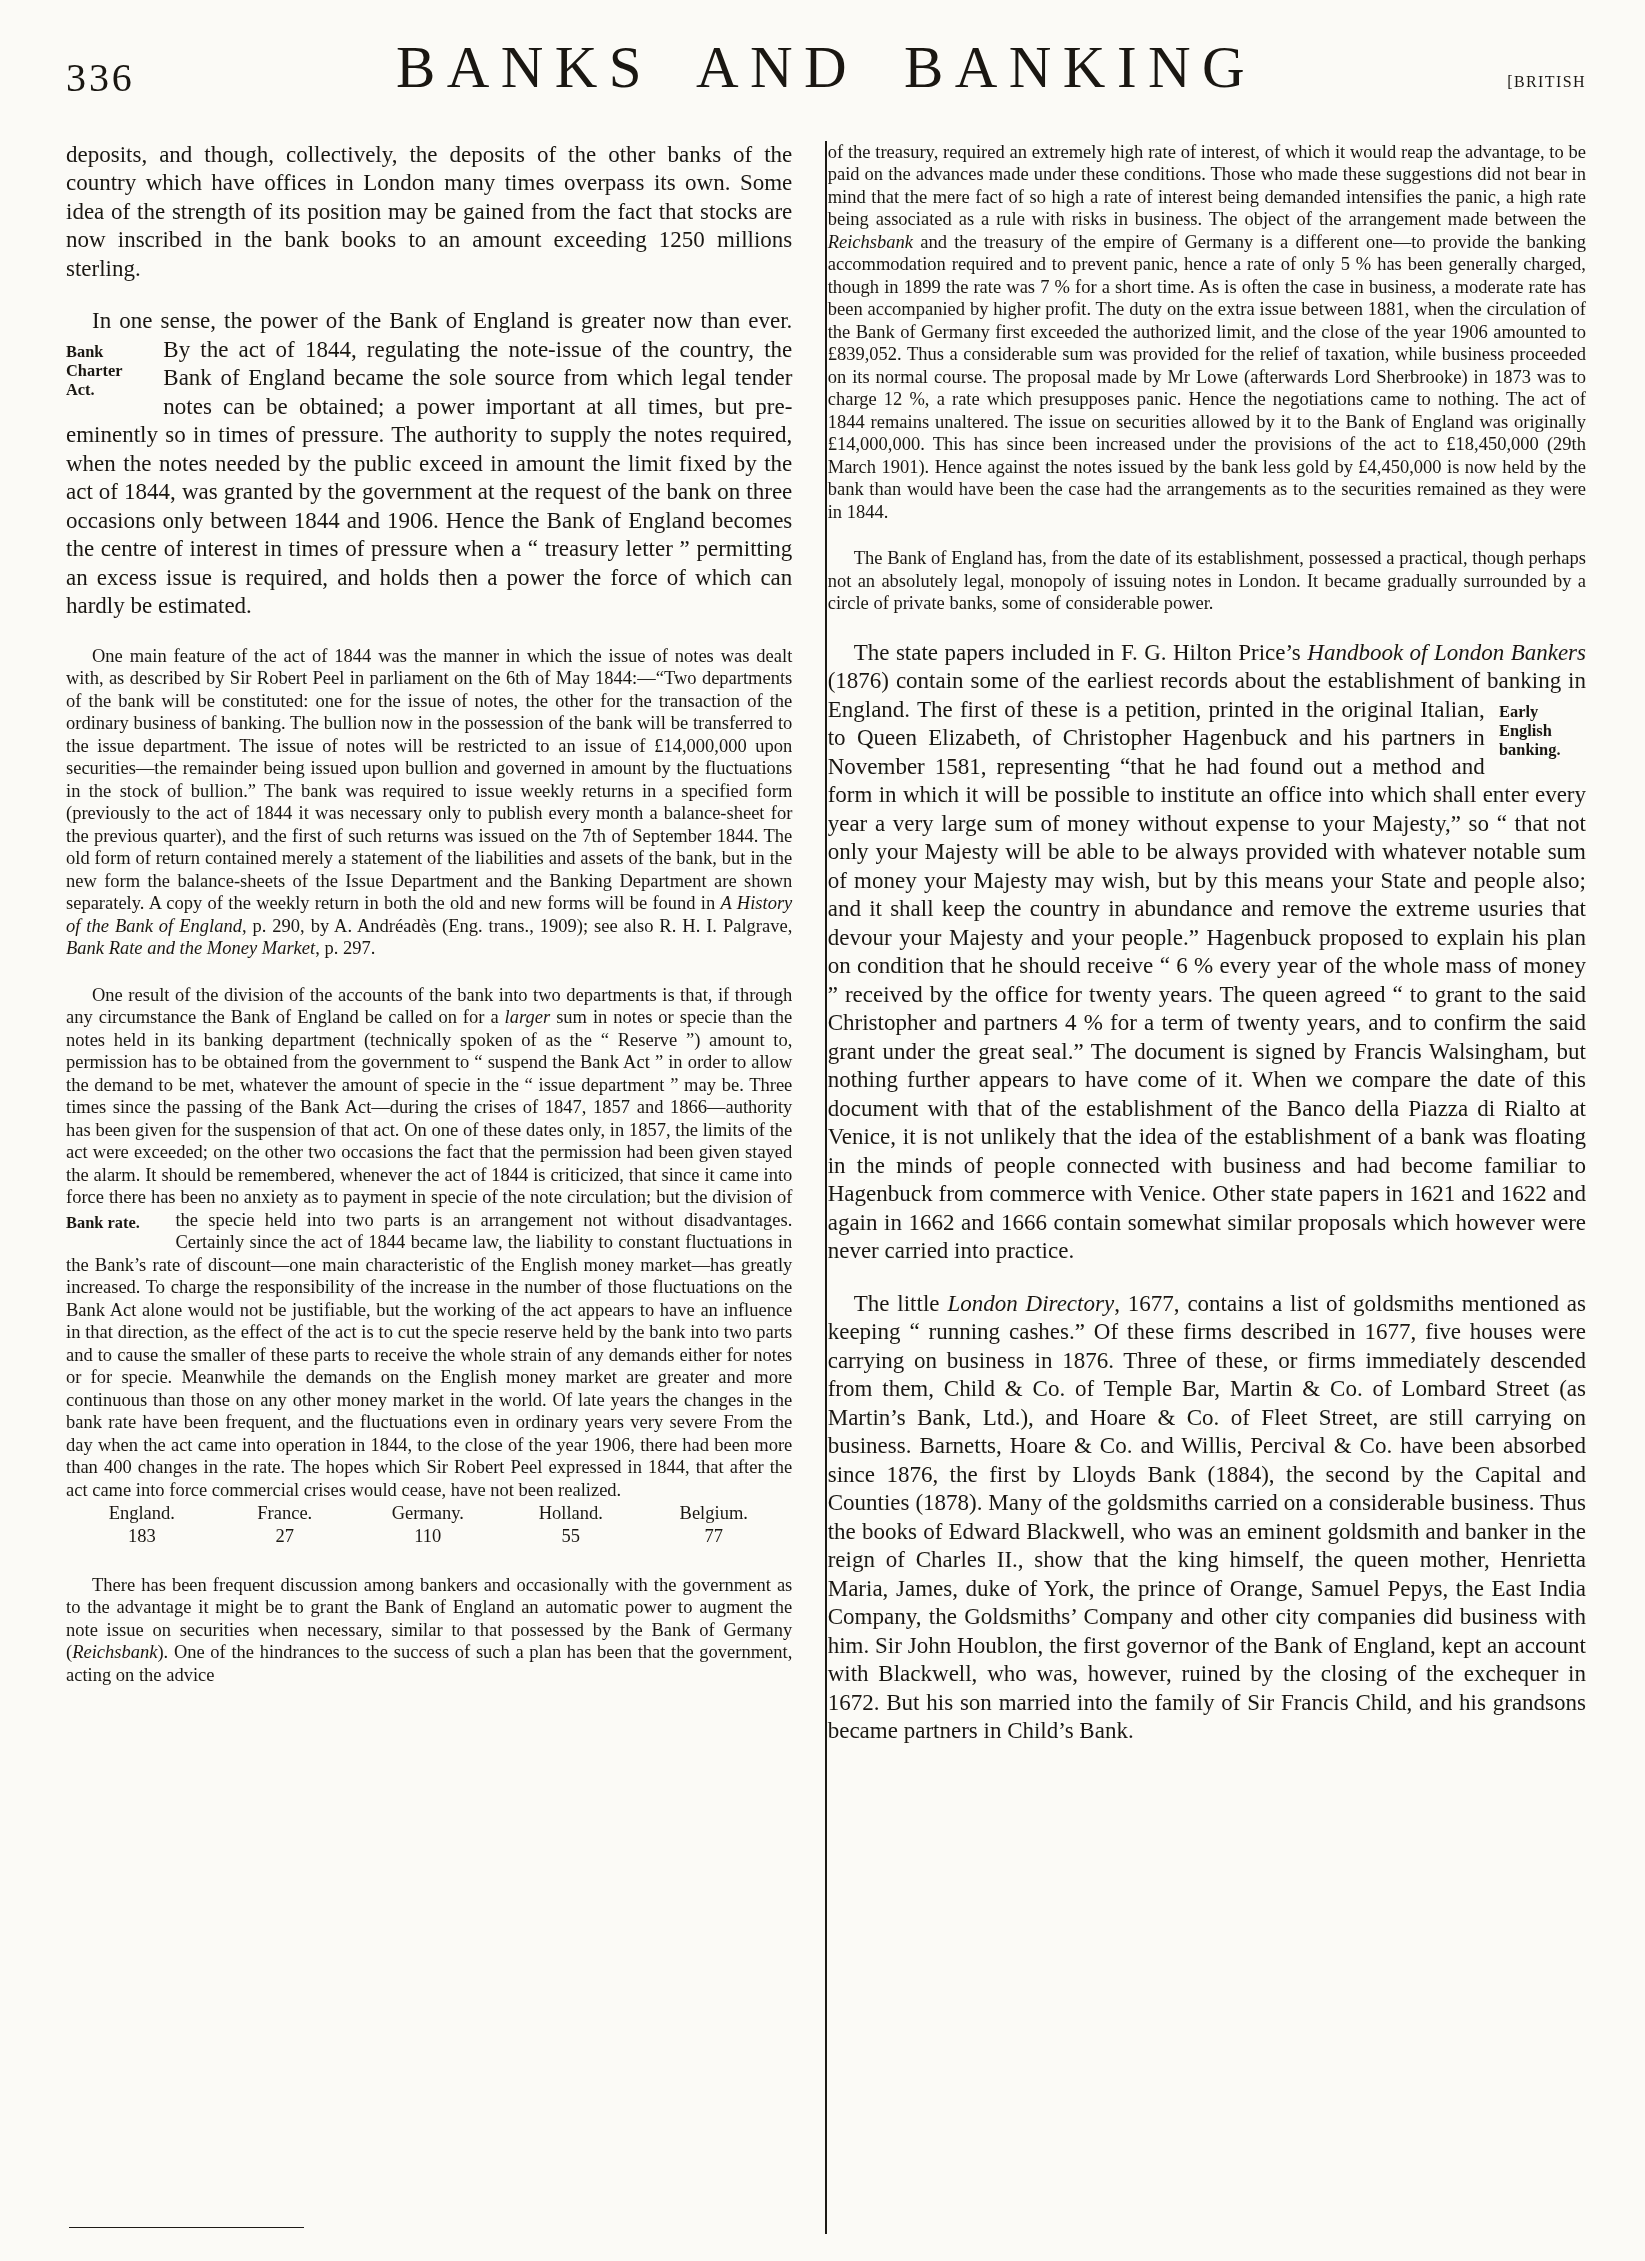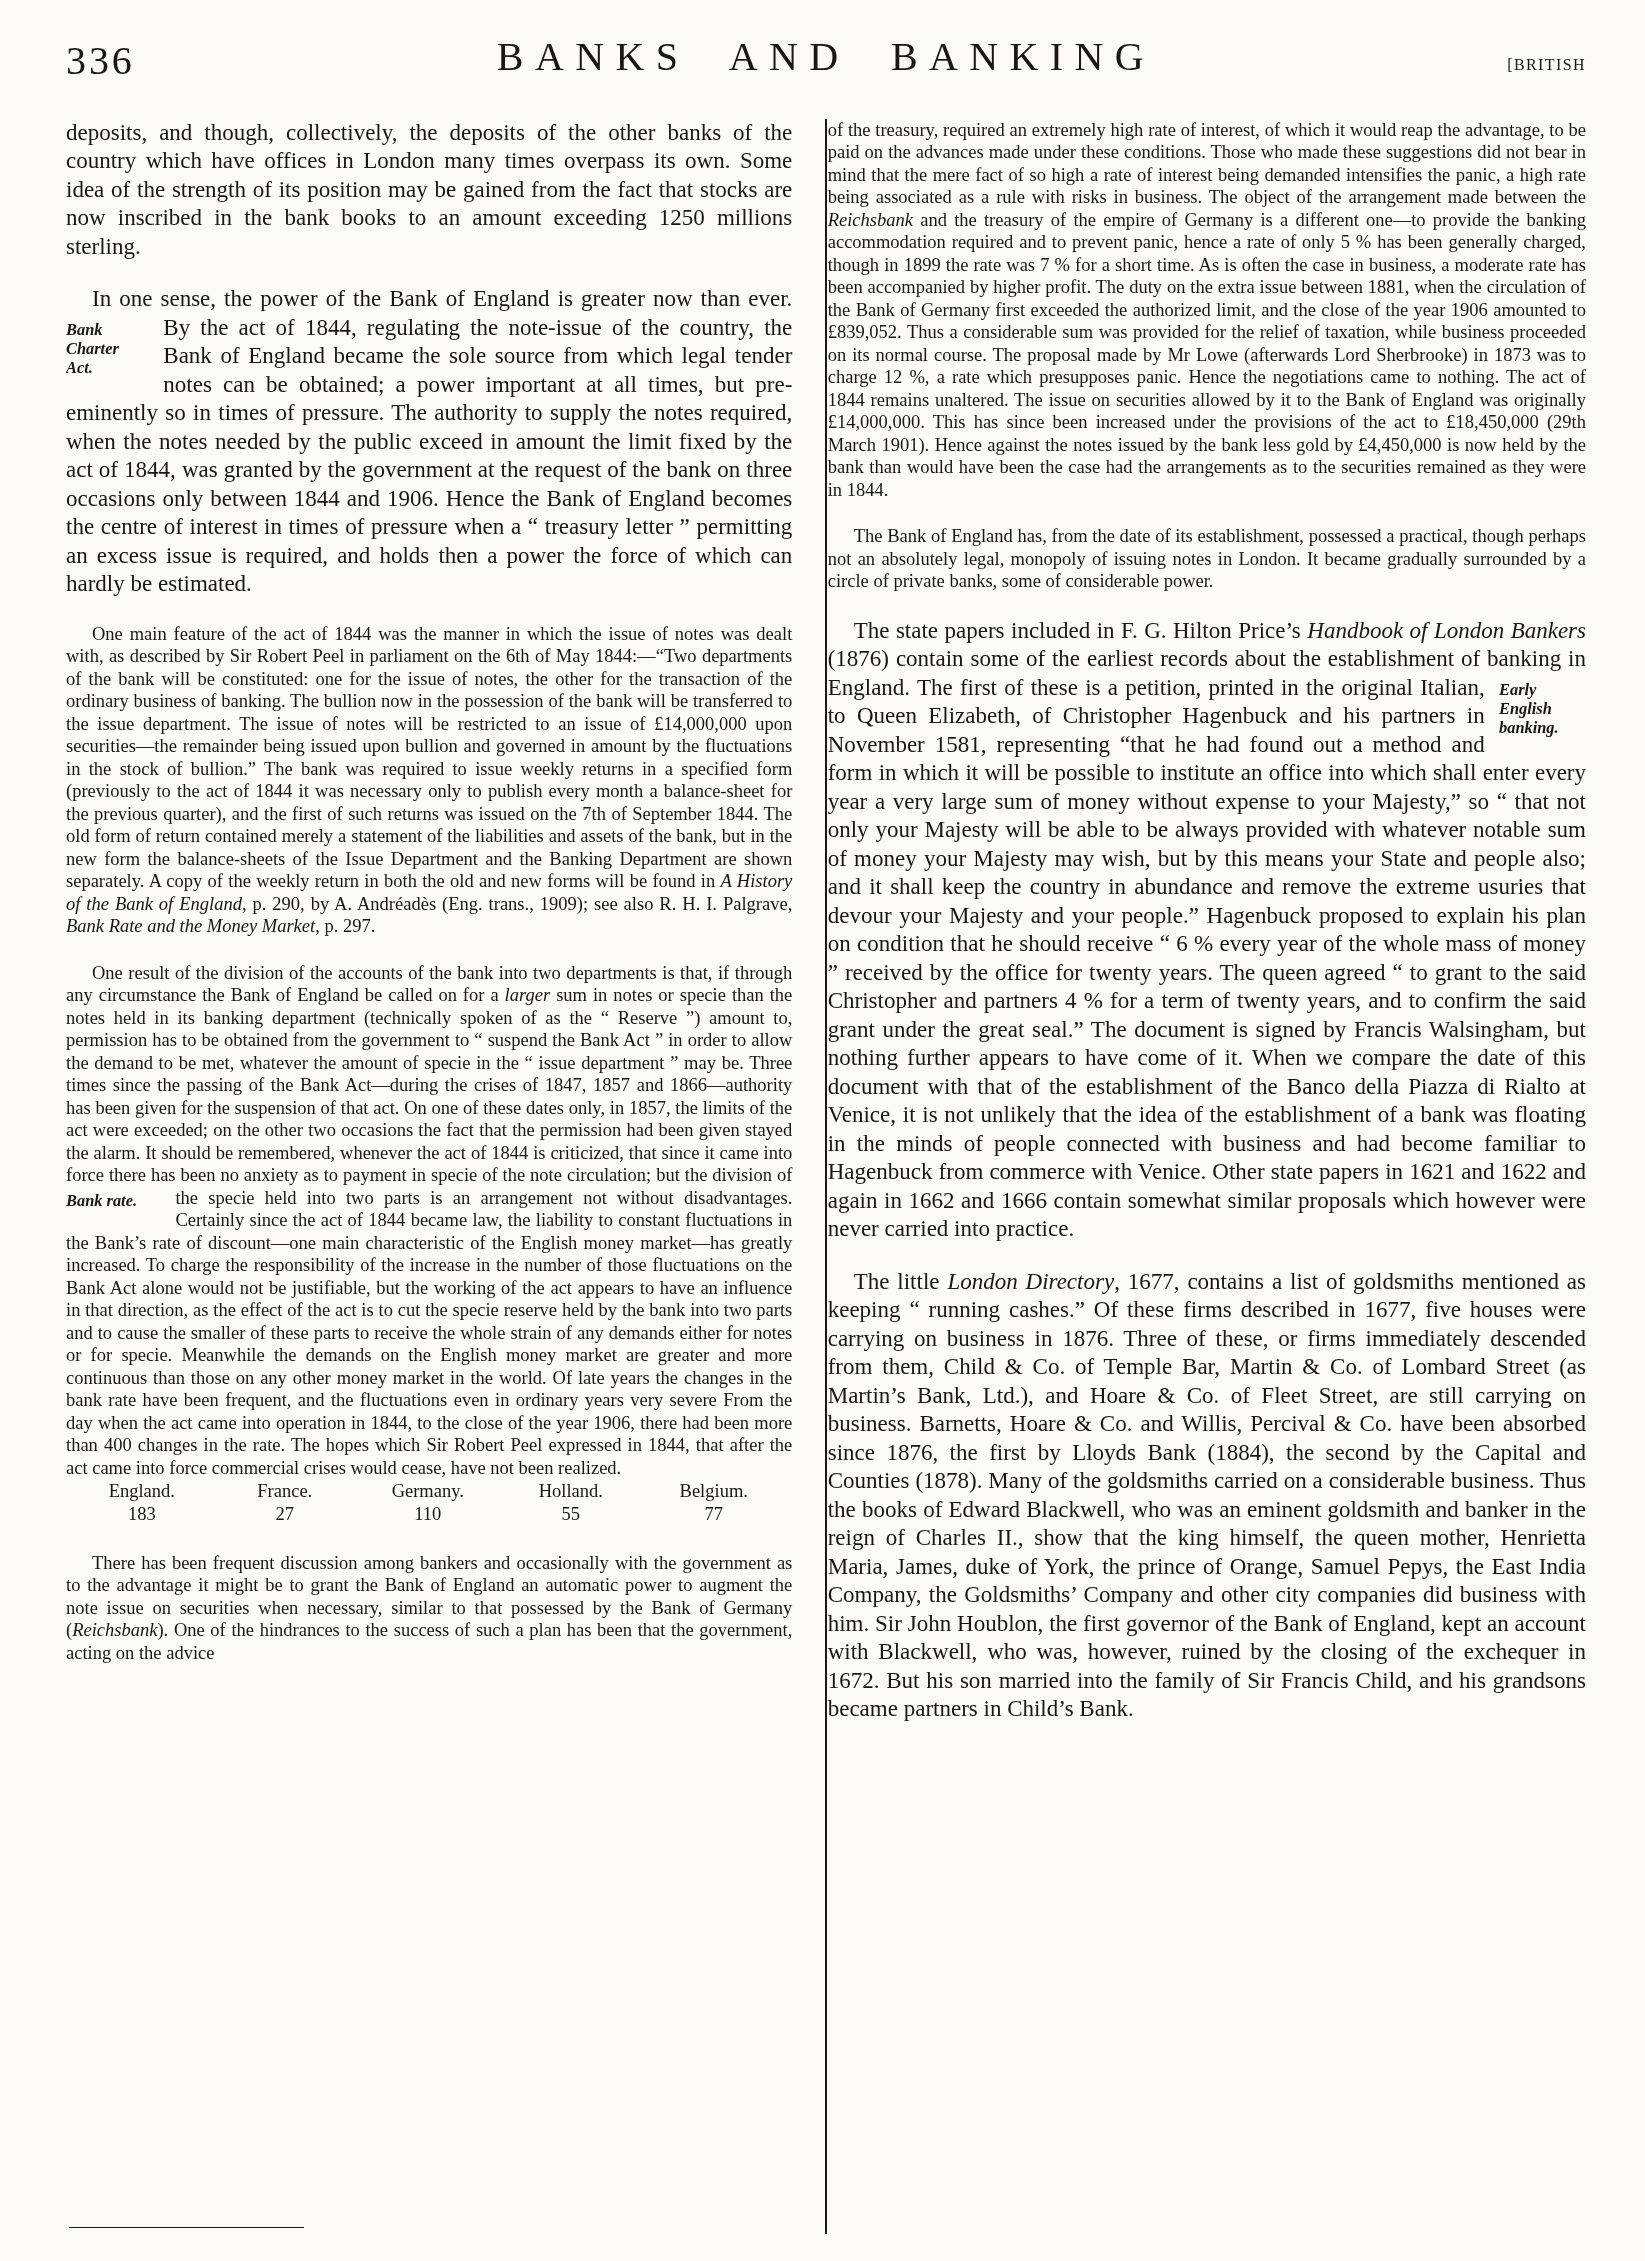--- a/index.html
+++ b/index.html
@@ -30,21 +30,21 @@
   .page-number {
     width: 157px;
     font-size: 40px;
     letter-spacing: 2.9px;
     position: relative;
     top: 4.3px;
   }
   .page-title {
     flex: 1;
     text-align: center;
-    font-size: 40px;
+    font-size: 59px;
     font-weight: normal;
     letter-spacing: 11.4px;
     word-spacing: 20px;
     white-space: nowrap;
   }
   .page-corner {
     width: 157px;
     text-align: right;
     font-size: 16px;
     letter-spacing: 1.4px;
@@ -76,21 +76,20 @@
   
   p { text-align: justify; }
   .t-normal { font-size: 23px; line-height: 28.5px; }
   .t-small  { font-size: 18.5px; line-height: 22.5px; }
   .indent   { text-indent: 26px; margin-top: 24px; }
 
   
   .note {
     display: block;
     font-weight: bold;
-    font-style: italic;
     font-size: 16.4px;
     line-height: 19px;
     text-indent: 0;
     text-align: left;
   }
   .note-left  { float: left;  width: 83px; margin: 6.4px 14.3px 2.1px 0; }
   .note-rate  { float: left;  width: 98px; margin: 4.3px 11.4px 1.4px 0; }
   .note-right { float: right; width: 87px; margin: 6.4px 0 2.1px 14.3px; }
 
   

